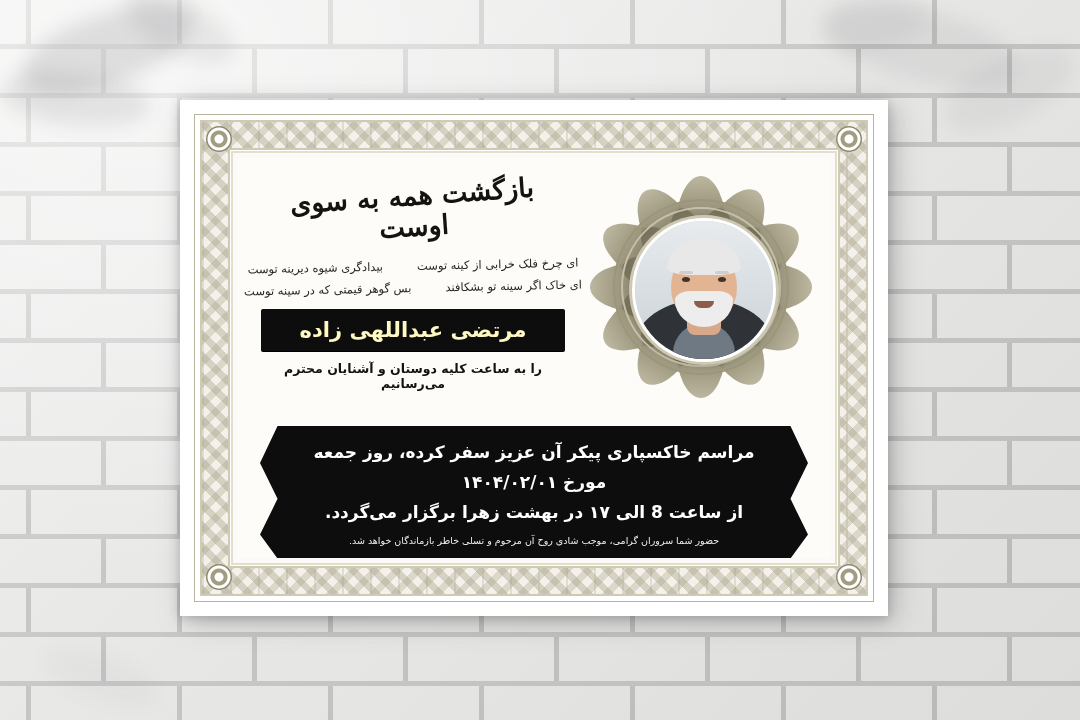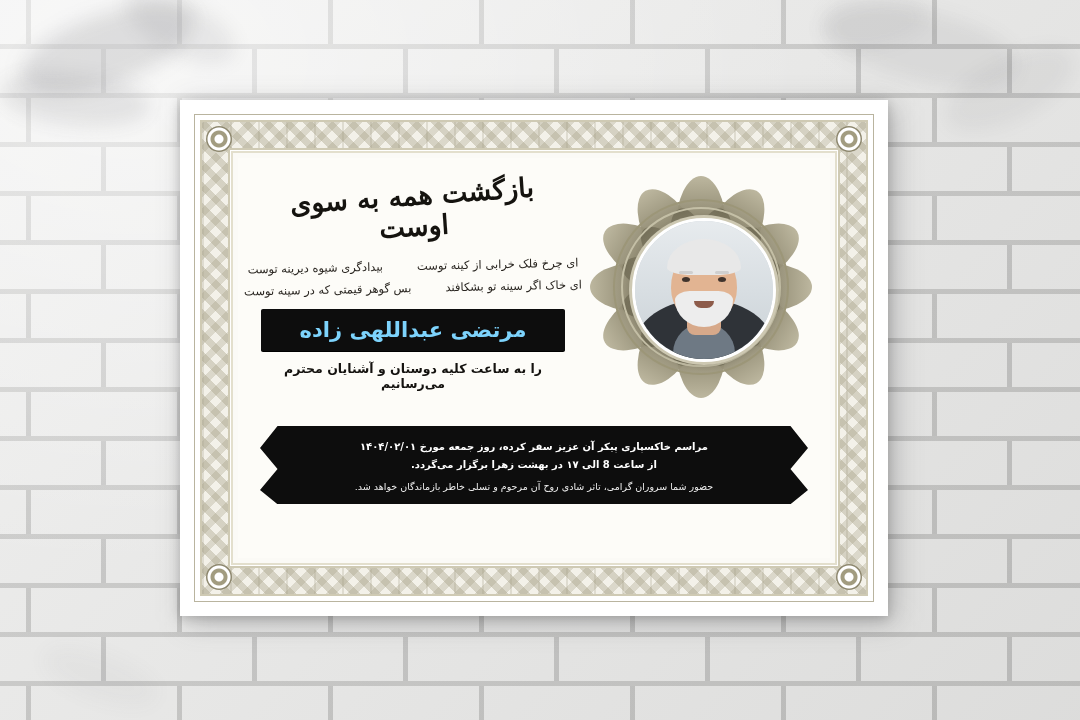--- a/index.html
+++ b/index.html
@@ -256,21 +256,21 @@
     margin-top: 16px;
     font-size: 13px;
     font-weight: 700;
     color: #14120f;
   }
 
   .name-banner {
     margin: 9px auto 0 auto;
     width: 88%;
     background: #0d0d0d;
-    color: #7dd3fc;
+    color: #fef9c3;
     padding: 9px 10px;
     font-size: 21px;
     font-weight: 700;
     letter-spacing: 0.5px;
     direction: rtl;
     border-radius: 2px;
     box-shadow: 0 1px 0 #000;
   }
 
   .inform-line {
@@ -301,21 +301,21 @@
     box-sizing: border-box;
     clip-path: polygon(
       3.2% 0%, 96.8% 0%,
       100% 28%, 96.8% 55%,
       100% 82%, 96.8% 100%,
       3.2% 100%, 0% 82%,
       3.2% 55%, 0% 28%
     );
   }
   .plaque-line {
-    font-size: 10px;
+    font-size: 17px;
     font-weight: 700;
     line-height: 1.75;
     text-align: center;
   }
   .plaque-note {
     margin-top: 6px;
     font-size: 9.5px;
     font-weight: 400;
     color: #efefef;
     line-height: 1.6;
@@ -471,20 +471,20 @@
 
         <div class="name-banner">مرتضی عبداللهی زاده</div>
 
         <div class="inform-line">را به ساعت کلیه دوستان و آشنایان محترم می‌رسانیم</div>
       </div>
 
       <div class="plaque-wrap">
         <div class="plaque">
           <div class="plaque-line">مراسم خاکسپاری پیکر آن عزیز سفر کرده، روز جمعه مورخ ۱۴۰۴/۰۲/۰۱</div>
           <div class="plaque-line">از ساعت 8 الی ۱۷ در بهشت زهرا برگزار می‌گردد.</div>
-          <div class="plaque-note">حضور شما سروران گرامی، تاثر شادی روح آن مرحوم و تسلی خاطر بازماندگان خواهد شد.</div>
+          <div class="plaque-note">حضور شما سروران گرامی، موجب شادی روح آن مرحوم و تسلی خاطر بازماندگان خواهد شد.</div>
         </div>
       </div>
 
 
     </div>
   </div>
 </div>
 
 </body></html>

